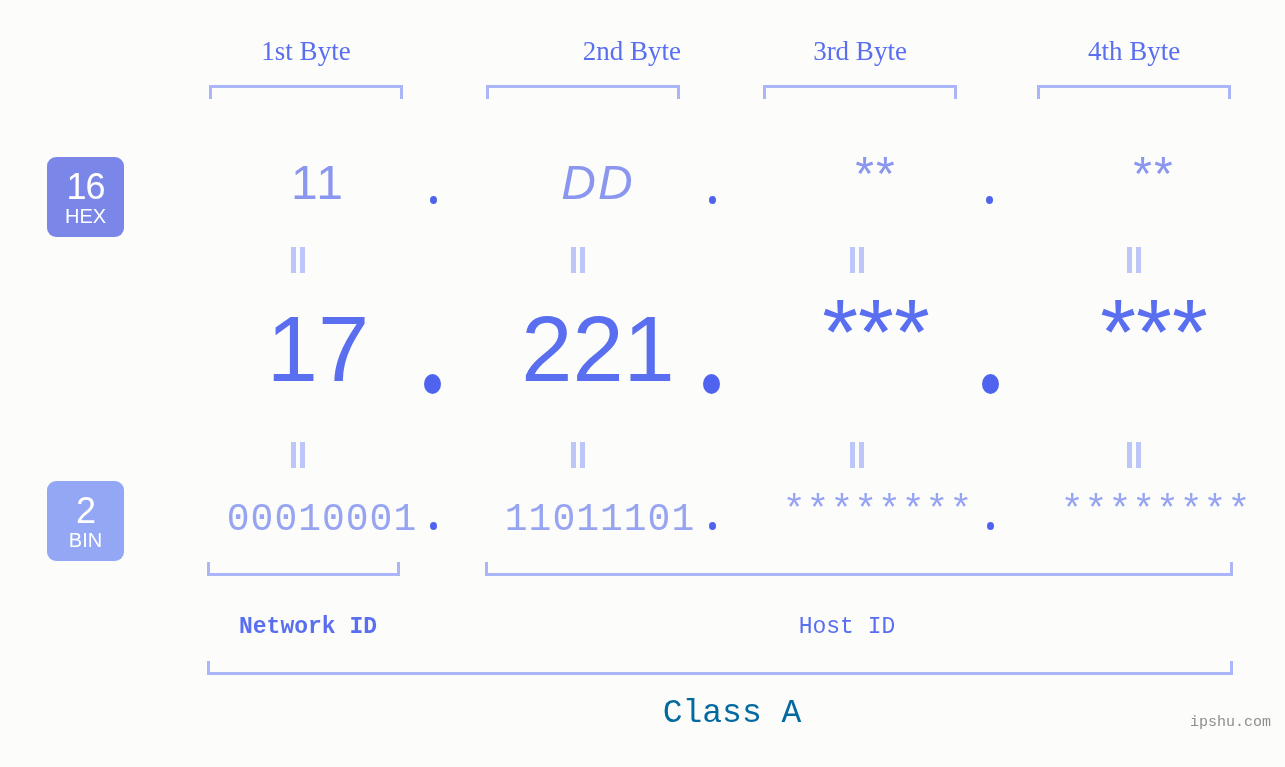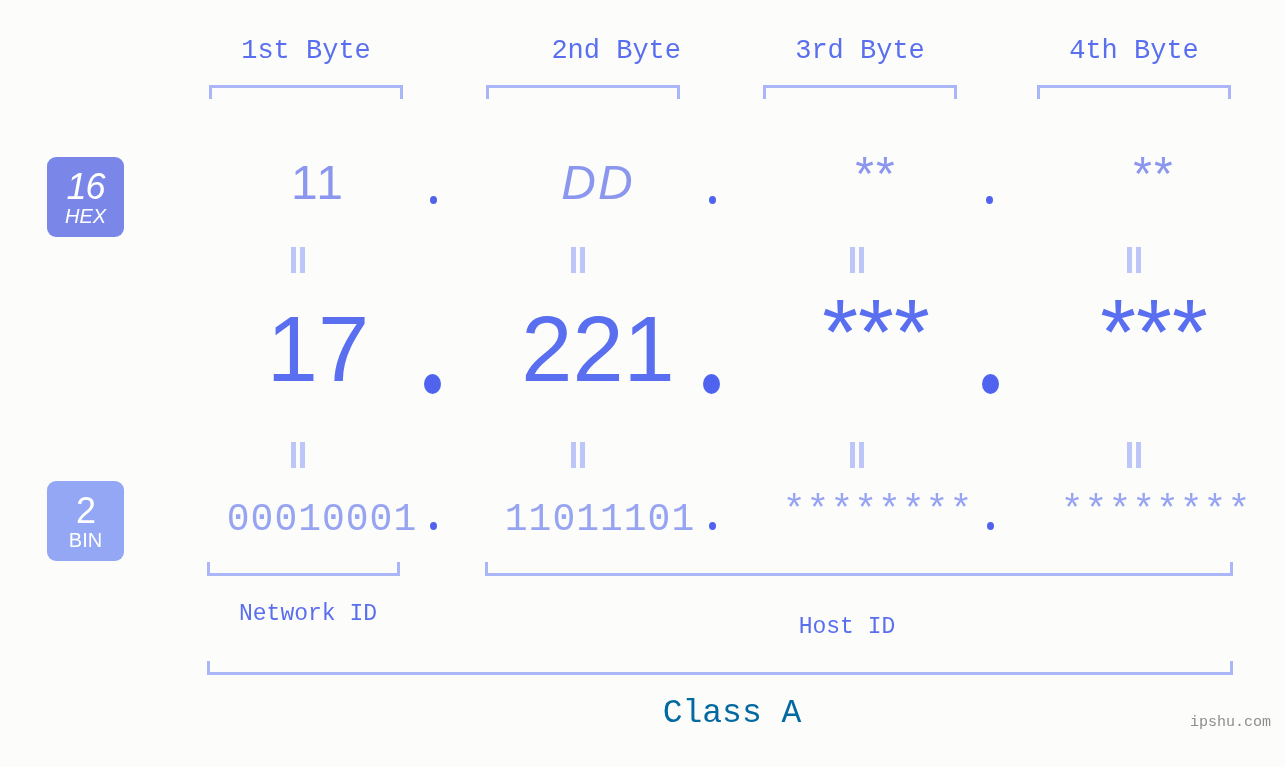--- a/index.html
+++ b/index.html
@@ -21,21 +21,21 @@
     width: 1285px;
     height: 767px;
   }
 
   
   .byte-label {
     position: absolute;
     text-align: center;
     font-size: 27px;
     color: #5a6ef0;
-    font-family: Liberation Mono, monospace;
+    font-family: Liberation Serif, serif;
     letter-spacing: 0px;
     white-space: nowrap;
     top: 36px;
   }
 
   
   .bracket-down {
     position: absolute;
     height: 14px;
     border-top: 3px solid #aab6f7;
@@ -70,21 +70,21 @@
     font-size: 36px;
     font-weight: 400;
     letter-spacing: -1px;
     margin-bottom: 1px;
   }
   .badge .sub {
     font-size: 20px;
     font-weight: 400;
     letter-spacing: 0px;
   }
-  .badge-hex { top: 157px; background: #7a87e8; font-style: italic; }
+  .badge-hex { top: 157px; background: #7a87e8; }
   .badge-dec { top: 318px; background: #8795f0; }
   .badge-bin { top: 481px; background: #93a7f5; }
 
   
   .cell {
     position: absolute;
     text-align: center;
     white-space: nowrap;
     margin-left: 20px;
   }
@@ -267,21 +267,21 @@
   <div class="dot dot-md" style="left:430px; top:522px;"></div>
   <div class="cell bin-val" style="left:478px; width:204px;">11011101</div>
   <div class="dot dot-md" style="left:709px; top:522px;"></div>
   <div class="cell bin-star" style="left:756px; width:204px;">********</div>
   <div class="dot dot-md" style="left:987px; top:522px;"></div>
   <div class="cell bin-star" style="left:1034px; width:204px;">********</div>
 
   <div class="bracket-up" style="left:207px; top:562px; width:193px;"></div>
   <div class="bracket-up" style="left:485px; top:562px; width:748px;"></div>
 
-  <div class="id-label" style="left:206px; top:601px; width:204px;">Network ID</div>
+  <div class="id-label" style="left:206px; top:614px; width:204px;font-weight:bold;">Network ID</div>
   <div class="id-label" style="left:745px; top:614px; width:204px;">Host ID</div>
 
   <div class="bracket-up" style="left:207px; top:661px; width:1026px;"></div>
   <div class="class-label" style="left:530px; top:695px; width:404px;">Class A</div>
 
   <div class="watermark">ipshu.com</div>
 
 </div>
 
 </body></html>

